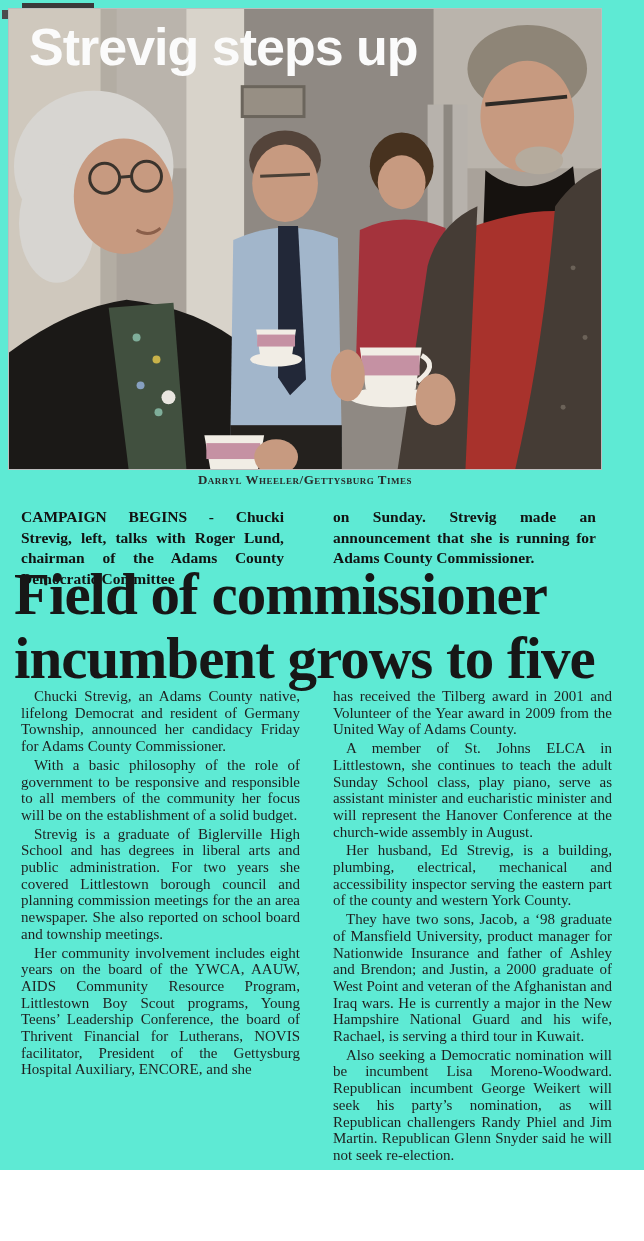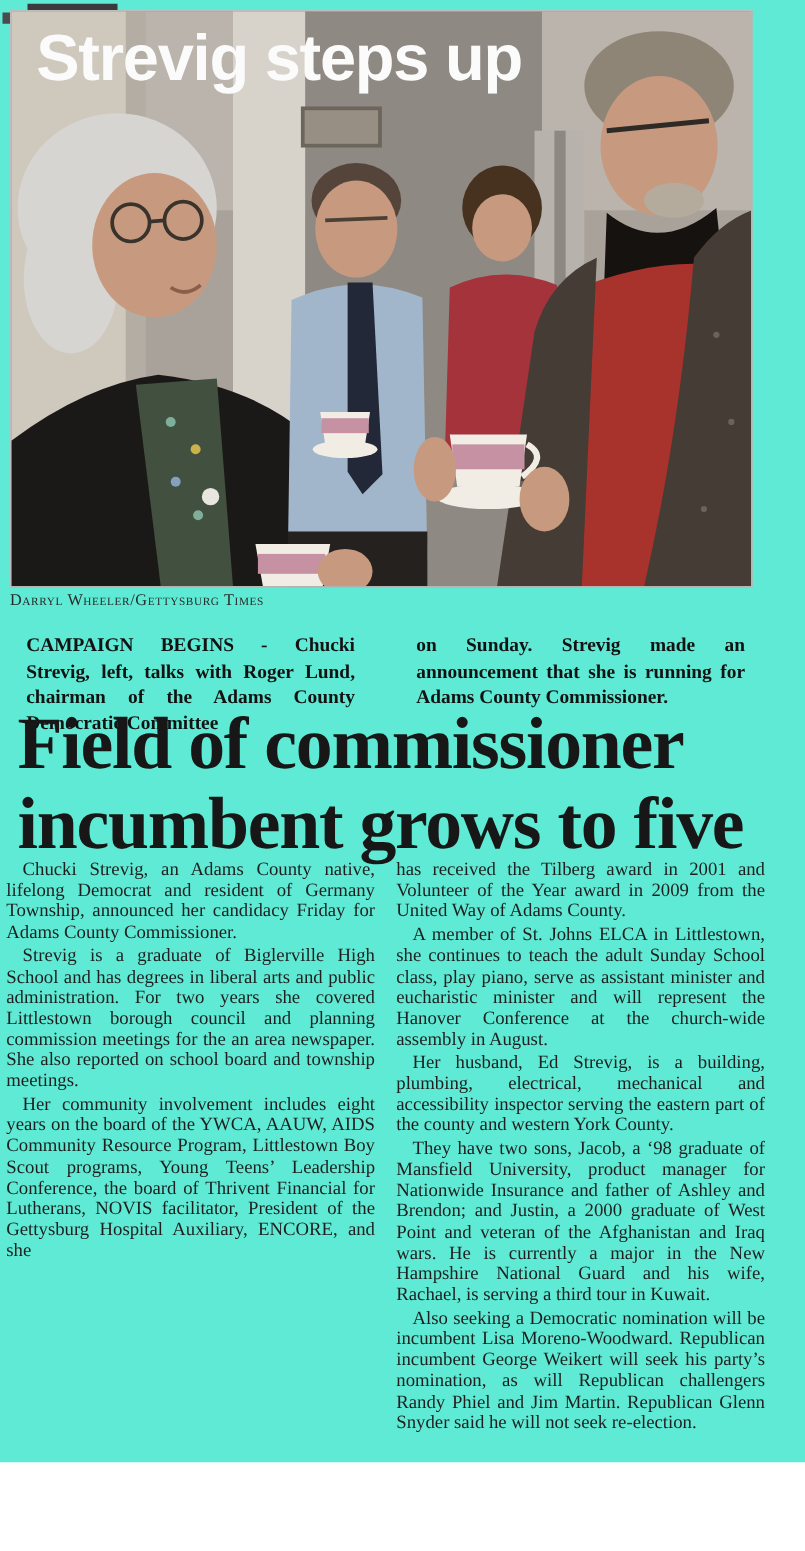--- a/index.html
+++ b/index.html
@@ -12,34 +12,34 @@
   .artifact-square{left:2px;top:10px;width:9px;height:9px;background:#4b4b4d;}
 
   
   .photo{position:absolute;left:8px;top:8px;width:594px;height:462px;margin:0;
          border:1px solid #bdbdbd;box-sizing:border-box;overflow:hidden;background:#a9a29a;}
   .photo svg{display:block;width:100%;height:100%;}
   .photo-title{position:absolute;left:20px;top:8px;
                font-family:"Liberation Sans", sans-serif;font-weight:700;
                font-size:52px;letter-spacing:-1px;color:#fbfbfb;white-space:nowrap;}
 
-  .credit{position:absolute;left:8px;top:472px;width:594px;text-align:left;
-          font-variant:small-caps;font-size:13px;letter-spacing:.5px;color:#2a2a2a;}
+  .credit{position:absolute;left:8px;top:472px;width:594px;text-align:center;
+          font-variant:small-caps;font-size:13px;letter-spacing:.5px;color:#2a2a2a;font-weight:bold;}
 
   .caption-row{position:absolute;left:5px;top:491px;width:607px;display:flex;gap:17px;}
   .caption-row p{flex:1;margin:16px;font-weight:700;font-size:15.5px;line-height:20.5px;
                  text-align:justify;color:#121212;}
 
   .headline{position:absolute;left:4px;top:552px;margin:10px;font-weight:700;
             font-size:59px;line-height:64px;letter-spacing:-1px;color:#171717;}
   .headline span{display:block;white-space:nowrap;}
 
   .body-row{position:absolute;left:5px;top:688px;width:607px;display:flex;gap:17px;}
   .col{flex:1;}
-  .col p{margin:0 0 2px 0;font-size:15px;line-height:16.7px;text-align:justify;
+  .col p{margin:0 0 2px 16px;font-size:15px;line-height:16.7px;text-align:justify;
          text-indent:13px;color:#1f1f1f;}
   .col p.cont{text-indent:0;}
 
   .footer{position:absolute;left:0;top:1186px;width:644px;text-align:center;
           font-size:17.5px;color:#141414;transform:translateX(-22px);}
 </style>
 </head>
 <body>
 
 <div class="page">
@@ -137,20 +137,21 @@
   </div>
 
   <h1 class="headline">
     <span>Field of commissioner</span>
     <span>incumbent grows to five</span>
   </h1>
 
   <div class="body-row">
     <div class="col">
       <p>Chucki Strevig, an Adams County native, lifelong Democrat and resident of Germany Township, announced her candidacy Friday for Adams County Commissioner.</p>
+      <p>With a basic philosophy of the role of government to be responsive and responsible to all members of the community her focus will be on the establishment of a solid budget.</p>
       <p>Strevig is a graduate of Biglerville High School and has degrees in liberal arts and public administration. For two years she covered Littlestown borough council and planning commission meetings for the an area newspaper. She also reported on school board and township meetings.</p>
       <p>Her community involvement includes eight years on the board of the YWCA, AAUW, AIDS Community Resource Program, Littlestown Boy Scout programs, Young Teens’ Leadership Conference, the board of Thrivent Financial for Lutherans, NOVIS facilitator, President of the Gettysburg Hospital Auxiliary, ENCORE, and she</p>
     </div>
     <div class="col">
       <p class="cont">has received the Tilberg award in 2001 and Volunteer of the Year award in 2009 from the United Way of Adams County.</p>
       <p>A member of St. Johns ELCA in Littlestown, she continues to teach the adult Sunday School class, play piano, serve as assistant minister and eucharistic minister and will represent the Hanover Conference at the church-wide assembly in August.</p>
       <p>Her husband, Ed Strevig, is a building, plumbing, electrical, mechanical and accessibility inspector serving the eastern part of the county and western York County.</p>
       <p>They have two sons, Jacob, a ‘98 graduate of Mansfield University, product manager for Nationwide Insurance and father of Ashley and Brendon; and Justin, a 2000 graduate of West Point and veteran of the Afghanistan and Iraq wars. He is currently a major in the New Hampshire National Guard and his wife, Rachael, is serving a third tour in Kuwait.</p>
       <p>Also seeking a Democratic nomination will be incumbent Lisa Moreno-Woodward. Republican incumbent George Weikert will seek his party’s nomination, as will Republican challengers Randy Phiel and Jim Martin. Republican Glenn Snyder said he will not seek re-election.</p>
     </div>

